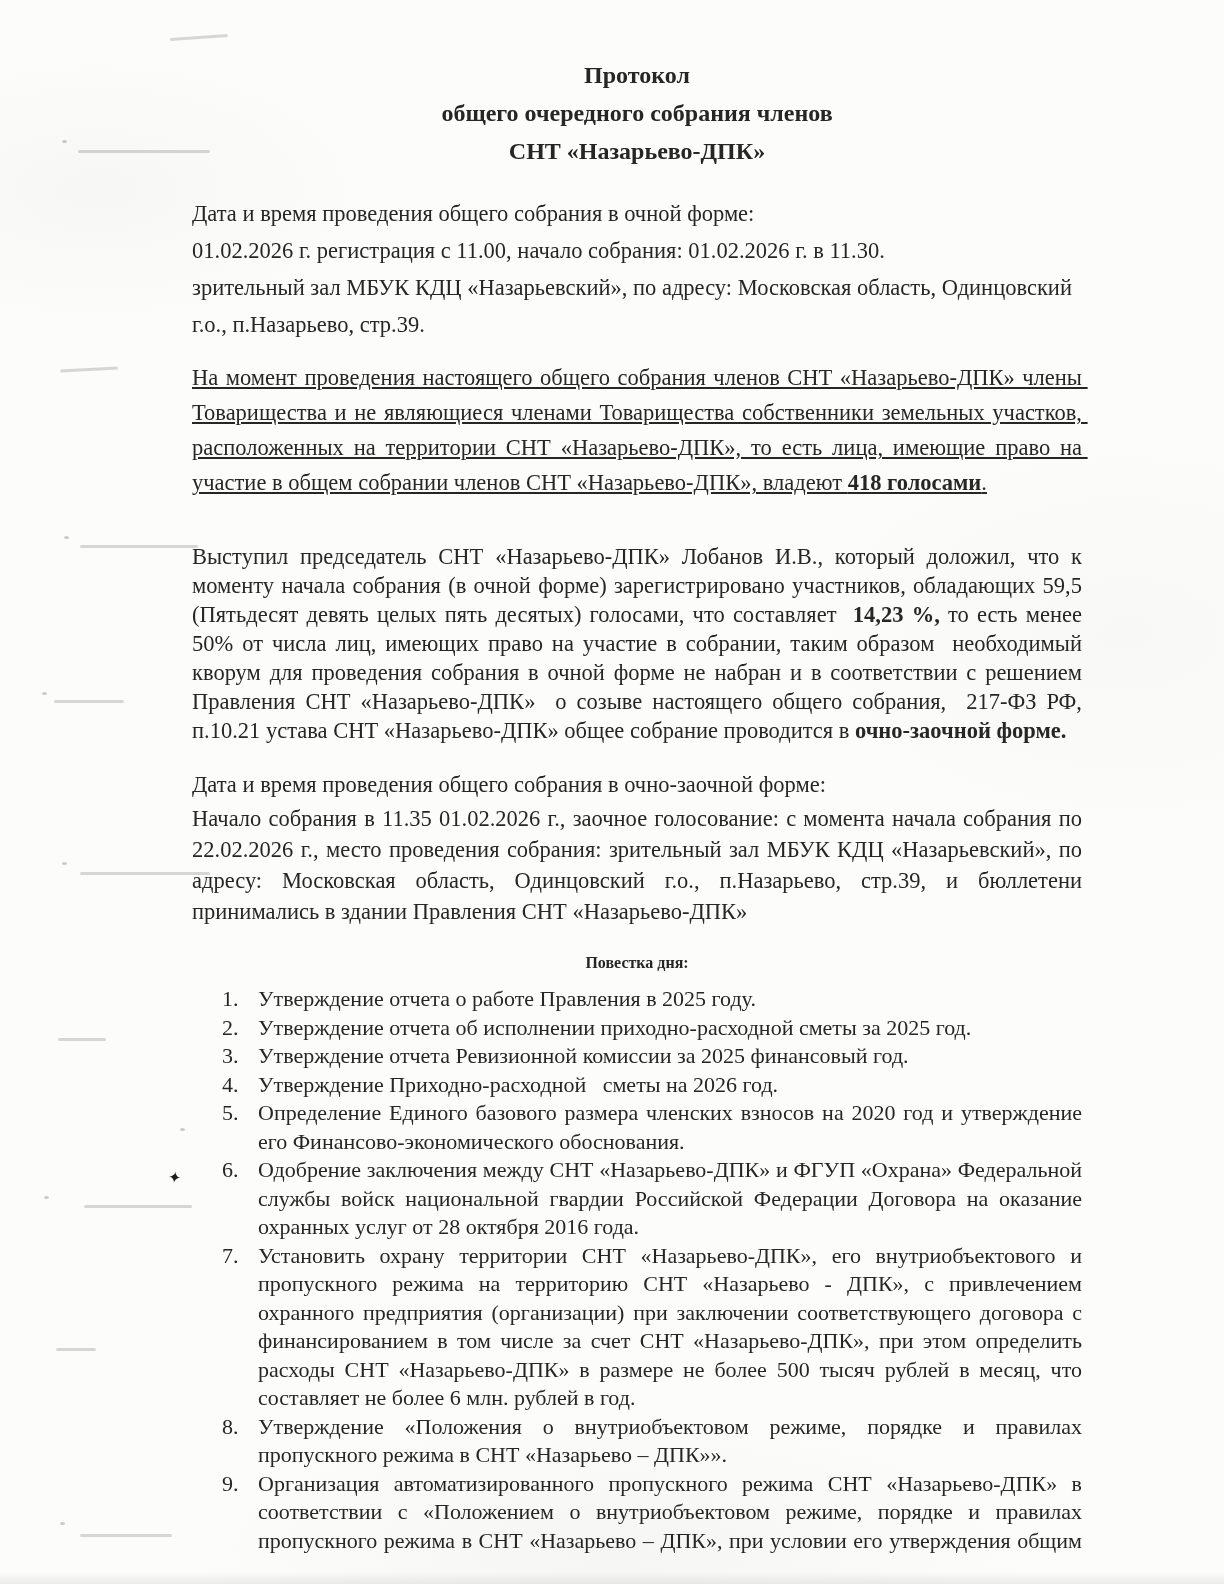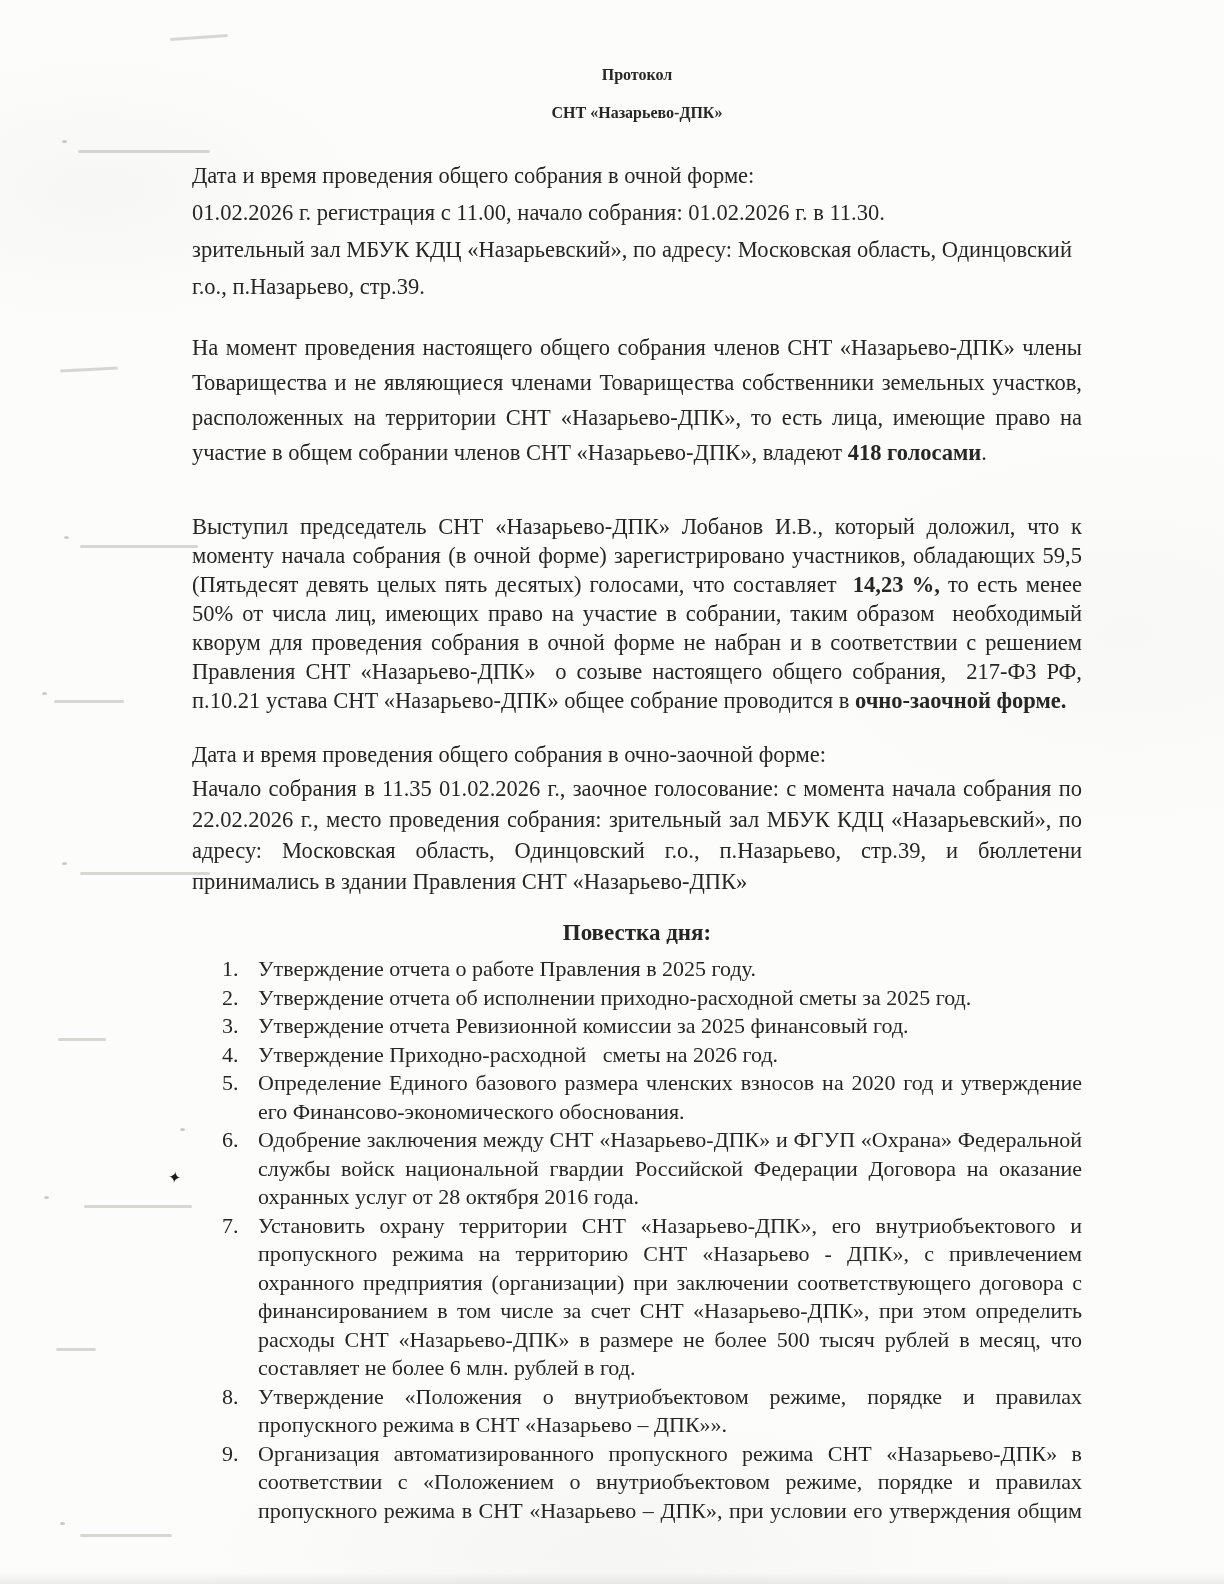--- a/index.html
+++ b/index.html
@@ -20,45 +20,45 @@
   .content {
     position: absolute;
     left: 192px;
     top: 0;
     width: 890px;
   }
   .doc-title {
     margin-top: 56px;
     text-align: center;
     font-weight: bold;
-    font-size: 16px;
+    font-size: 24px;
     line-height: 38px;
   }
   .meta-block {
     margin-top: 25px;
     font-size: 22.5px;
     line-height: 37px;
   }
   .meta-block p { margin: 0; white-space: pre-wrap; }
   .para {
     font-size: 22.5px;
     text-align: justify;
     white-space: pre-wrap;
     margin: 0;
   }
-  .p-votes { margin-top: 25px; line-height: 35px; }
+  .p-votes { margin-top: 17px; line-height: 35px; text-decoration: underline; }
   .p-chairman { margin-top: 42px; line-height: 29px; }
   .meta2 { margin-top: 22px; font-size: 22.5px; }
   .meta2 .label { margin: 0; line-height: 36px; white-space: pre-wrap; }
   .meta2 .value { margin: 0; line-height: 31px; text-align: justify; white-space: pre-wrap; }
   .agenda-heading {
     margin-top: 20px;
     text-align: center;
     font-weight: bold;
-    font-size: 23px;
+    font-size: 16px;
     line-height: 32px;
   }
   .agenda { margin-top: 6px; }
   .agenda-item {
     display: flex;
     font-size: 22px;
     line-height: 28.5px;
   }
   .agenda-item .num {
     width: 36px;
@@ -123,20 +123,21 @@
   <div class="smudge" style="left:56px; top:1348px; width:40px;"></div>
   <div class="smudge" style="left:80px; top:1534px; width:92px;"></div>
   <div class="speck" style="left:60px; top:1522px;"></div>
   <div class="pen-mark">✦</div>
   <div class="bottom-band"></div>
 
   <div class="content">
 
     <div class="doc-title">
       <div>Протокол</div>
+      <div>общего очередного собрания членов</div>
       <div>СНТ «Назарьево-ДПК»</div>
     </div>
 
     <div class="meta-block">
       <p>Дата и время проведения общего собрания в очной форме:</p>
       <p>01.02.2026 г. регистрация с 11.00, начало собрания: 01.02.2026 г. в 11.30.</p>
       <p>зрительный зал МБУК КДЦ «Назарьевский», по адресу: Московская область, Одинцовский г.о., п.Назарьево, стр.39.</p>
     </div>
 
     <p class="para p-votes"><span>На момент проведения настоящего общего собрания членов СНТ «Назарьево-ДПК» члены Товарищества и не являющиеся членами Товарищества собственники земельных участков, расположенных на территории СНТ «Назарьево-ДПК», то есть лица, имеющие право на участие в общем собрании членов СНТ «Назарьево-ДПК», владеют </span><span class="bold">418 голосами</span><span>.</span></p>

